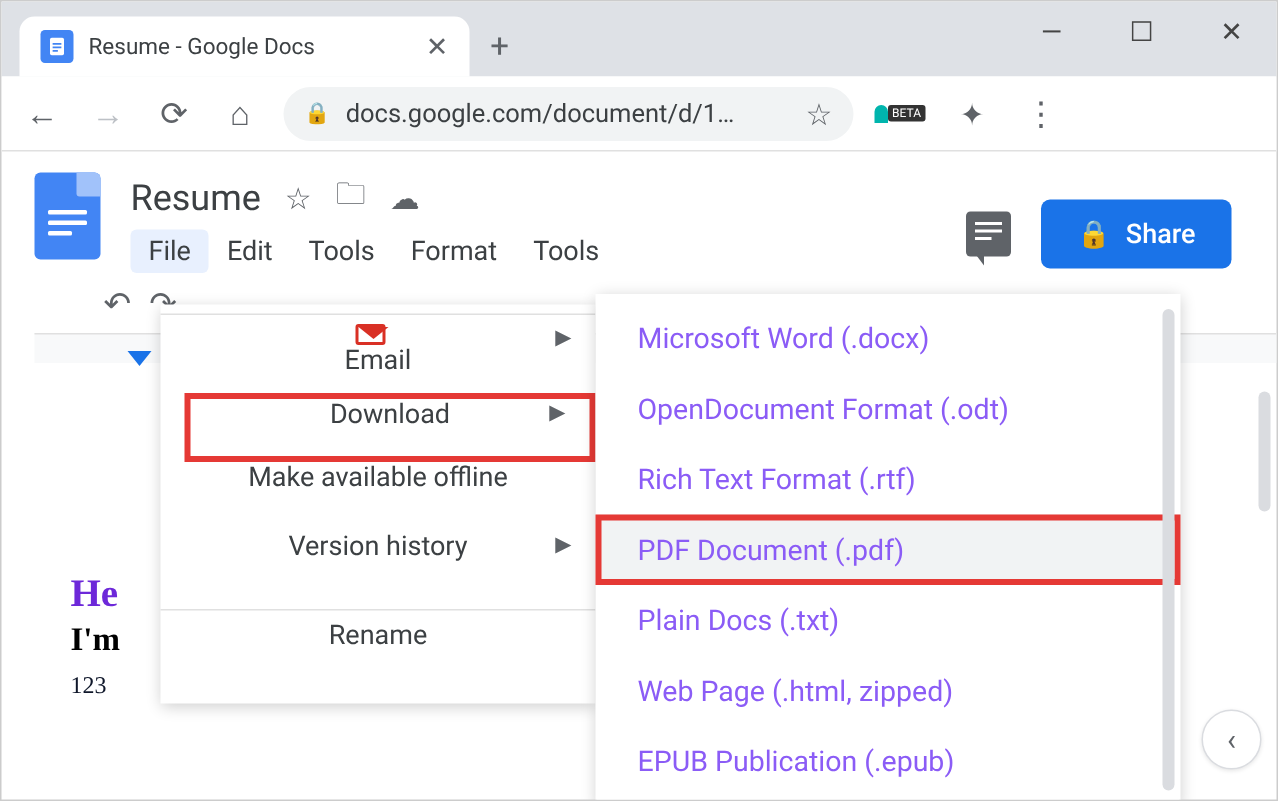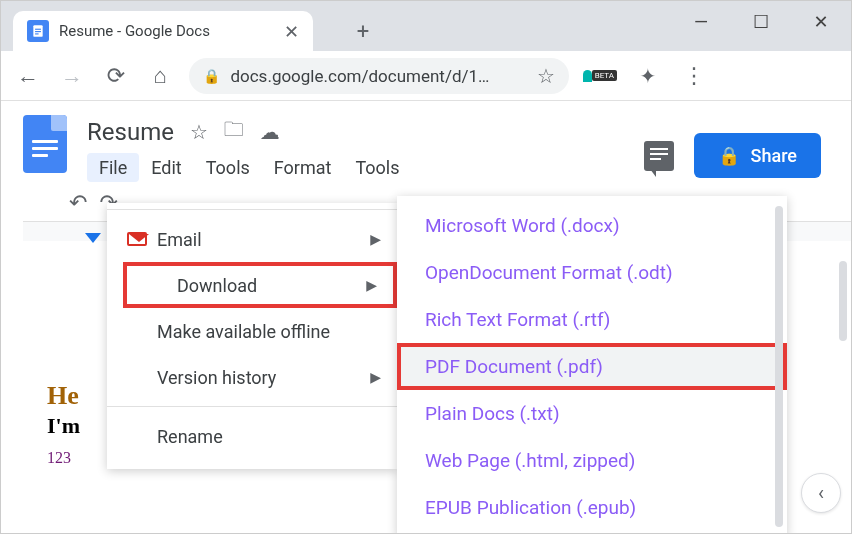--- a/index.html
+++ b/index.html
@@ -3,21 +3,21 @@
   <meta charset="utf-8">
   <style>
     * { margin: 0; padding: 0; box-sizing: border-box; font-family: -apple-system, BlinkMacSystemFont, "Segoe UI", Roboto, Arial, sans-serif; }
     body { width: 852px; height: 534px; background: #fff; overflow: hidden; position: relative; border: 1px solid #ccc; }
 
     
     .window-controls { position: absolute; top: 0; right: 0; height: 40px; display: flex; align-items: center; }
     .win-btn { width: 60px; height: 40px; display: flex; align-items: center; justify-content: center; font-size: 18px; color: #444; }
 
     
-    .tab-strip { height: 50px; background: #dee1e6; display: flex; align-items: flex-end; padding-left: 12px; padding-top: 26px; gap: 30px; }
+    .tab-strip { height: 50px; background: #dee1e6; display: flex; align-items: flex-end; padding-left: 12px; padding-top: 26px; }
     .tab { background: #fff; height: 40px; width: 300px; border-radius: 10px 10px 0 0; display: flex; align-items: center; padding: 0 14px; gap: 10px; }
     .tab-favicon { width: 22px; height: 22px; background: #4285f4; border-radius: 3px; display: flex; align-items: center; justify-content: center; }
     .tab-favicon svg { width: 14px; height: 14px; }
     .tab-title { flex: 1; font-size: 15px; color: #3c4043; white-space: nowrap; overflow: hidden; text-overflow: ellipsis; }
     .tab-close { font-size: 18px; color: #5f6368; }
     .new-tab { width: 40px; height: 40px; display: flex; align-items: center; justify-content: center; font-size: 22px; color: #5f6368; }
 
     
     .address-bar { height: 50px; background: #fff; border-bottom: 1px solid #e0e0e0; display: flex; align-items: center; padding: 0 12px; gap: 14px; }
     .nav-btn { width: 30px; height: 30px; display: flex; align-items: center; justify-content: center; font-size: 22px; color: #5f6368; }
@@ -57,28 +57,28 @@
     
     .toolbar-row { display: flex; align-items: center; gap: 12px; padding: 8px 0 0 46px; }
     .tb-icon { color: #5f6368; font-size: 22px; }
 
     
     .ruler { height: 20px; background: #f8f9fa; margin-top: 6px; border-top: 1px solid #e0e0e0; position: relative; }
     .ruler-marker { position: absolute; bottom: -2px; left: 62px; width: 0; height: 0; border-left: 8px solid transparent; border-right: 8px solid transparent; border-top: 10px solid #1a73e8; }
 
     
     .doc-preview { position: absolute; left: 46px; top: 380px; }
-    .doc-h1 { font-family: Georgia, serif; color: #a16207; font-size: 26px; font-weight: bold; }
+    .doc-h1 { font-family: Georgia, serif; color: #6d28d9; font-size: 26px; font-weight: bold; }
     .doc-h2 { font-family: Georgia, serif; color: #000; font-size: 22px; font-weight: bold; margin-top: 2px; }
-    .doc-num { font-family: Georgia, serif; color: #701a75; font-size: 16px; margin-top: 10px; }
+    .doc-num { font-family: Georgia, serif; color: #0f172a; font-size: 16px; margin-top: 10px; }
 
     
     .file-menu { position: absolute; left: 106px; top: 202px; width: 290px; background: #fff; box-shadow: 0 2px 10px rgba(0,0,0,0.2); z-index: 10; padding-bottom: 10px; }
     .menu-divider { height: 1px; background: #e0e0e0; margin: 6px 0; }
-    .menu-row { display: flex; align-items: center; height: 46px; padding: 0 20px; font-size: 18px; color: #3c4043; position: relative; }
+    .menu-row { display: flex; align-items: center; height: 46px; padding: 0 20px; font-size: 18px; color: #3c4043; position: relative; flex-direction: column; }
     .menu-row .row-icon { width: 30px; display: flex; align-items: center; justify-content: flex-start; color: #5f6368; }
     .menu-row .arrow { position: absolute; right: 16px; color: #5f6368; font-size: 14px; }
     .menu-row.highlighted-red { border: 4px solid #e53935; margin-left: 16px; }
     .gmail-icon { display: inline-block; width: 20px; height: 14px; border: 2px solid #d93025; border-radius: 2px; position: relative; }
     .gmail-icon::after { content: ""; position: absolute; top: 0; left: 0; right: 0; height: 0; border-left: 10px solid transparent; border-right: 10px solid transparent; border-top: 8px solid #d93025; }
 
     
     .download-menu { position: absolute; left: 396px; top: 195px; width: 390px; background: #fff; box-shadow: 0 2px 10px rgba(0,0,0,0.2); z-index: 11; padding: 6px 0; }
     .dl-row { height: 47px; display: flex; align-items: center; padding: 0 28px; font-size: 19px; color: #8b5cf6; }
     .dl-row.selected { background: #f1f3f4; }

